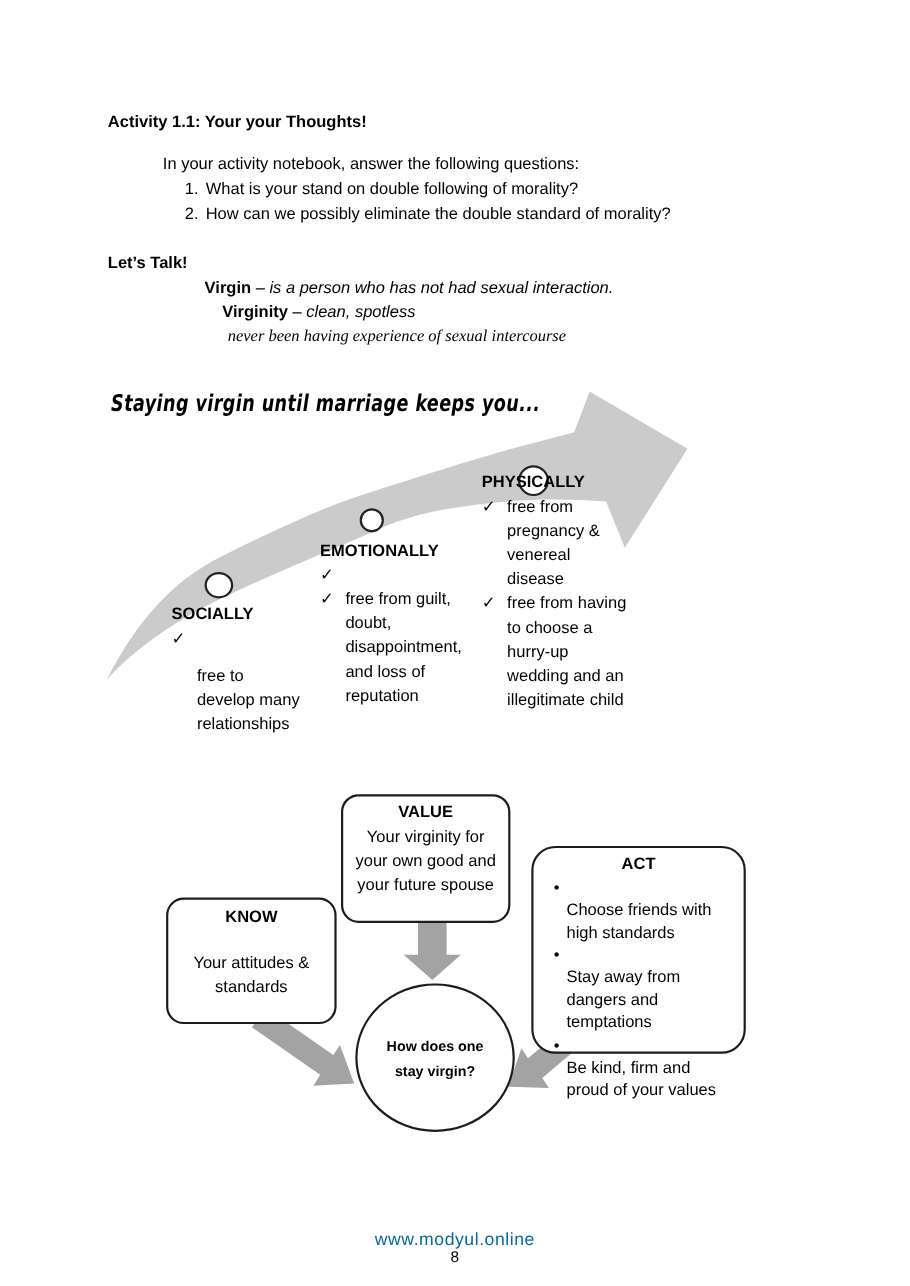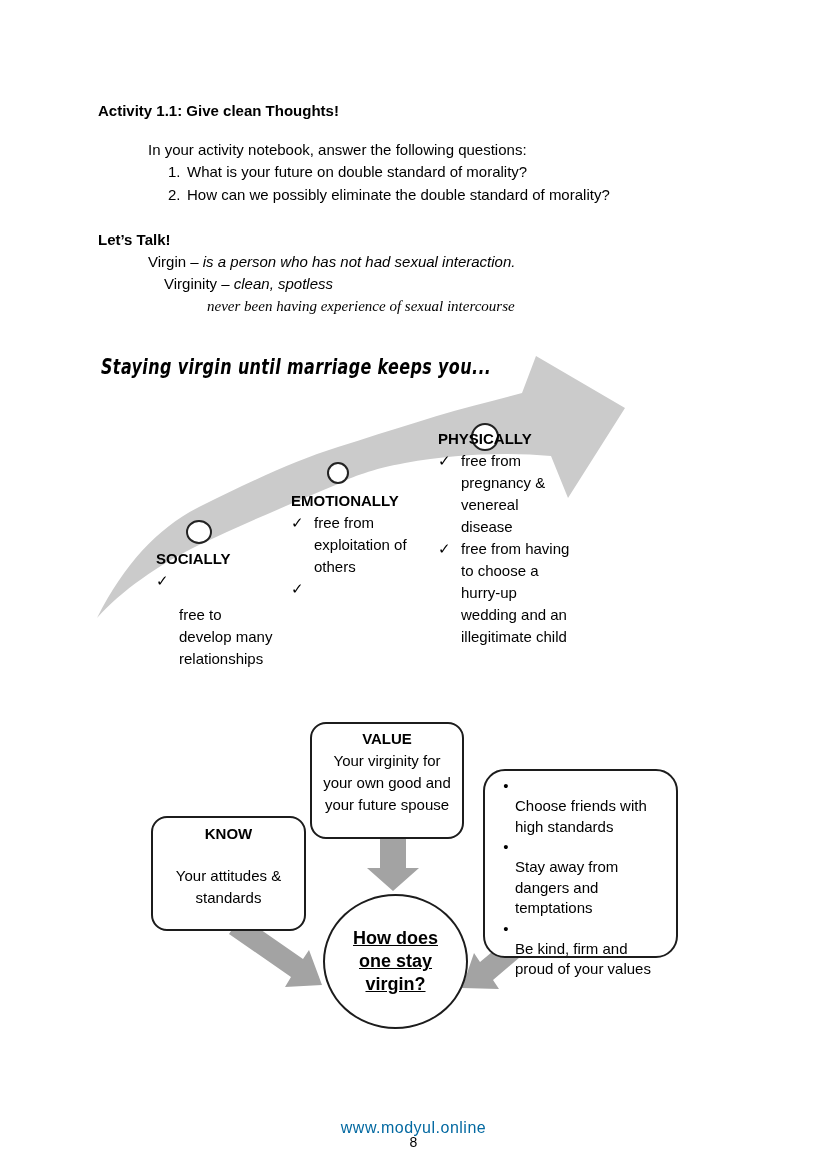--- a/index.html
+++ b/index.html
@@ -16,21 +16,21 @@
   #activity-title { left:98px; top:100px; font-weight:bold; }
   #intro          { left:148px; top:139px; }
   .q              { left:168px; display:flex; }
   #q1 { top:161px; } #q2 { top:184px; }
   .qnum { width:19px; flex:0 0 19px; }
 
   #lets-talk-title { left:98px; top:229px; font-weight:bold; }
   #def1 { left:148px; top:251px; }
   #def2 { left:164px; top:273px; }
   #def-cont { left:207px; top:295px; font-style:italic;font-family:Liberation Serif, serif; }
-  .term { font-weight:normal; }
+  .term { font-weight:bold;margin-left:38px; }
   .idef { font-style:italic; }
 
   #swoosh-heading {
     left:101px; top:356px; white-space:nowrap;
     font-family:"DejaVu Sans", sans-serif; font-style:italic; font-weight:bold;
     font-size:21px; letter-spacing:.5px; transform:scaleX(.76); transform-origin:0 0;
   }
 
   .col { }
   .col-title { font-weight:bold; }
@@ -54,21 +54,21 @@
   #act-box   { left:483px; top:769px; width:195px; height:189px; border-radius:22px; padding-top:4px; }
   .bullet-list { margin:1px 0 0 12px; text-align:left; }
   .bullet-row { display:flex; line-height:20.5px; }
   .bm { width:18px; flex:0 0 18px; text-align:center; }
   .bt { width:152px;margin-top:20px; }
 
   #center-circle {
     position:absolute; left:323px; top:894px; width:145px; height:135px;
     box-sizing:border-box; border:2px solid #1c1c1c; border-radius:50%;
     background:#fff; display:flex; align-items:center; justify-content:center;
-    font-weight:bold; font-size:18px; line-height:23px; text-align:center;text-decoration:underline;
+    font-weight:bold; font-size:13px; line-height:23px; text-align:center;
   }
   #center-circle .ct { width:110px; }
 
   #watermark  { left:0; right:0; top:1117px; text-align:center; color:#0369a1;
                 font-size:16px; letter-spacing:.5px; }
   #page-number{ left:0; right:0; top:1131px; text-align:center; font-size:14px; }
 </style>
 </head>
 <body>
 
@@ -93,25 +93,25 @@
 
     <ellipse cx="199" cy="532" rx="12" ry="11" fill="#fff" stroke="#222" stroke-width="2"></ellipse>
     <ellipse cx="338" cy="473" rx="10" ry="10" fill="#fff" stroke="#222" stroke-width="2"></ellipse>
     <ellipse cx="485" cy="437" rx="13" ry="13" fill="#fff" stroke="#222" stroke-width="2"></ellipse>
 
     <path fill="#a3a3a3" d="M 380 839 L 406 839 L 406 868 L 419 868 L 393 891 L 367 868 L 380 868 Z"></path>
     <path fill="#a3a3a3" d="M 241 916 L 303 959 L 309 950 L 322 985 L 285 987 L 291 977 L 229 934 Z"></path>
     <path fill="#a3a3a3" d="M 534 917 L 480 962 L 474 953 L 462 988 L 499 989 L 493 980 L 546 935 Z"></path>
   </svg>
 
-  <div class="abs" id="activity-title">Activity 1.1: Give clean Thoughts!</div>
+  <div class="abs" id="activity-title">Activity 1.1: Your your Thoughts!</div>
   <div class="abs" id="intro">In your activity notebook, answer the following questions:</div>
   <div class="abs q" id="q1">
     <span class="qnum">1.</span>
-    <span>What is your future on double standard of morality?</span>
+    <span>What is your stand on double following of morality?</span>
   </div>
   <div class="abs q" id="q2">
     <span class="qnum">2.</span>
     <span>How can we possibly eliminate the double standard of morality?</span>
   </div>
 
   <div class="abs" id="lets-talk-title">Let’s Talk!</div>
   <div class="abs" id="def1">
     <span class="term">Virgin</span>
     <span class="idef">– is a person who has not had sexual interaction.</span>
@@ -129,24 +129,24 @@
     <div class="mi">
       <span class="check">✓</span>
       <span class="mi-text">free to develop many relationships</span>
     </div>
   </div>
 
   <div class="abs col" id="col-emotionally">
     <div class="col-title">EMOTIONALLY</div>
     <div class="mi">
       <span class="check">✓</span>
-      <span class="mi-text">free from exploitation of others</span>
     </div>
     <div class="mi">
       <span class="check">✓</span>
+      <span class="mi-text">free from guilt, doubt, disappointment, and loss of reputation</span>
     </div>
   </div>
 
   <div class="abs col" id="col-physically">
     <div class="col-title">PHYSICALLY</div>
     <div class="mi">
       <span class="check">✓</span>
       <span class="mi-text">free from pregnancy &amp; venereal disease</span>
     </div>
     <div class="mi">
@@ -159,20 +159,21 @@
     <div class="b">VALUE</div>
     <div id="value-text">Your virginity for your own good and your future spouse</div>
   </div>
 
   <div class="box" id="know-box">
     <div class="b">KNOW</div>
     <div id="know-text">Your attitudes &amp; standards</div>
   </div>
 
   <div class="box" id="act-box">
+    <div class="b">ACT</div>
     <div class="bullet-list">
       <div class="bullet-row">
         <span class="bm">•</span>
         <span class="bt">Choose friends with high standards</span>
       </div>
       <div class="bullet-row">
         <span class="bm">•</span>
         <span class="bt">Stay away from dangers and temptations</span>
       </div>
       <div class="bullet-row">

